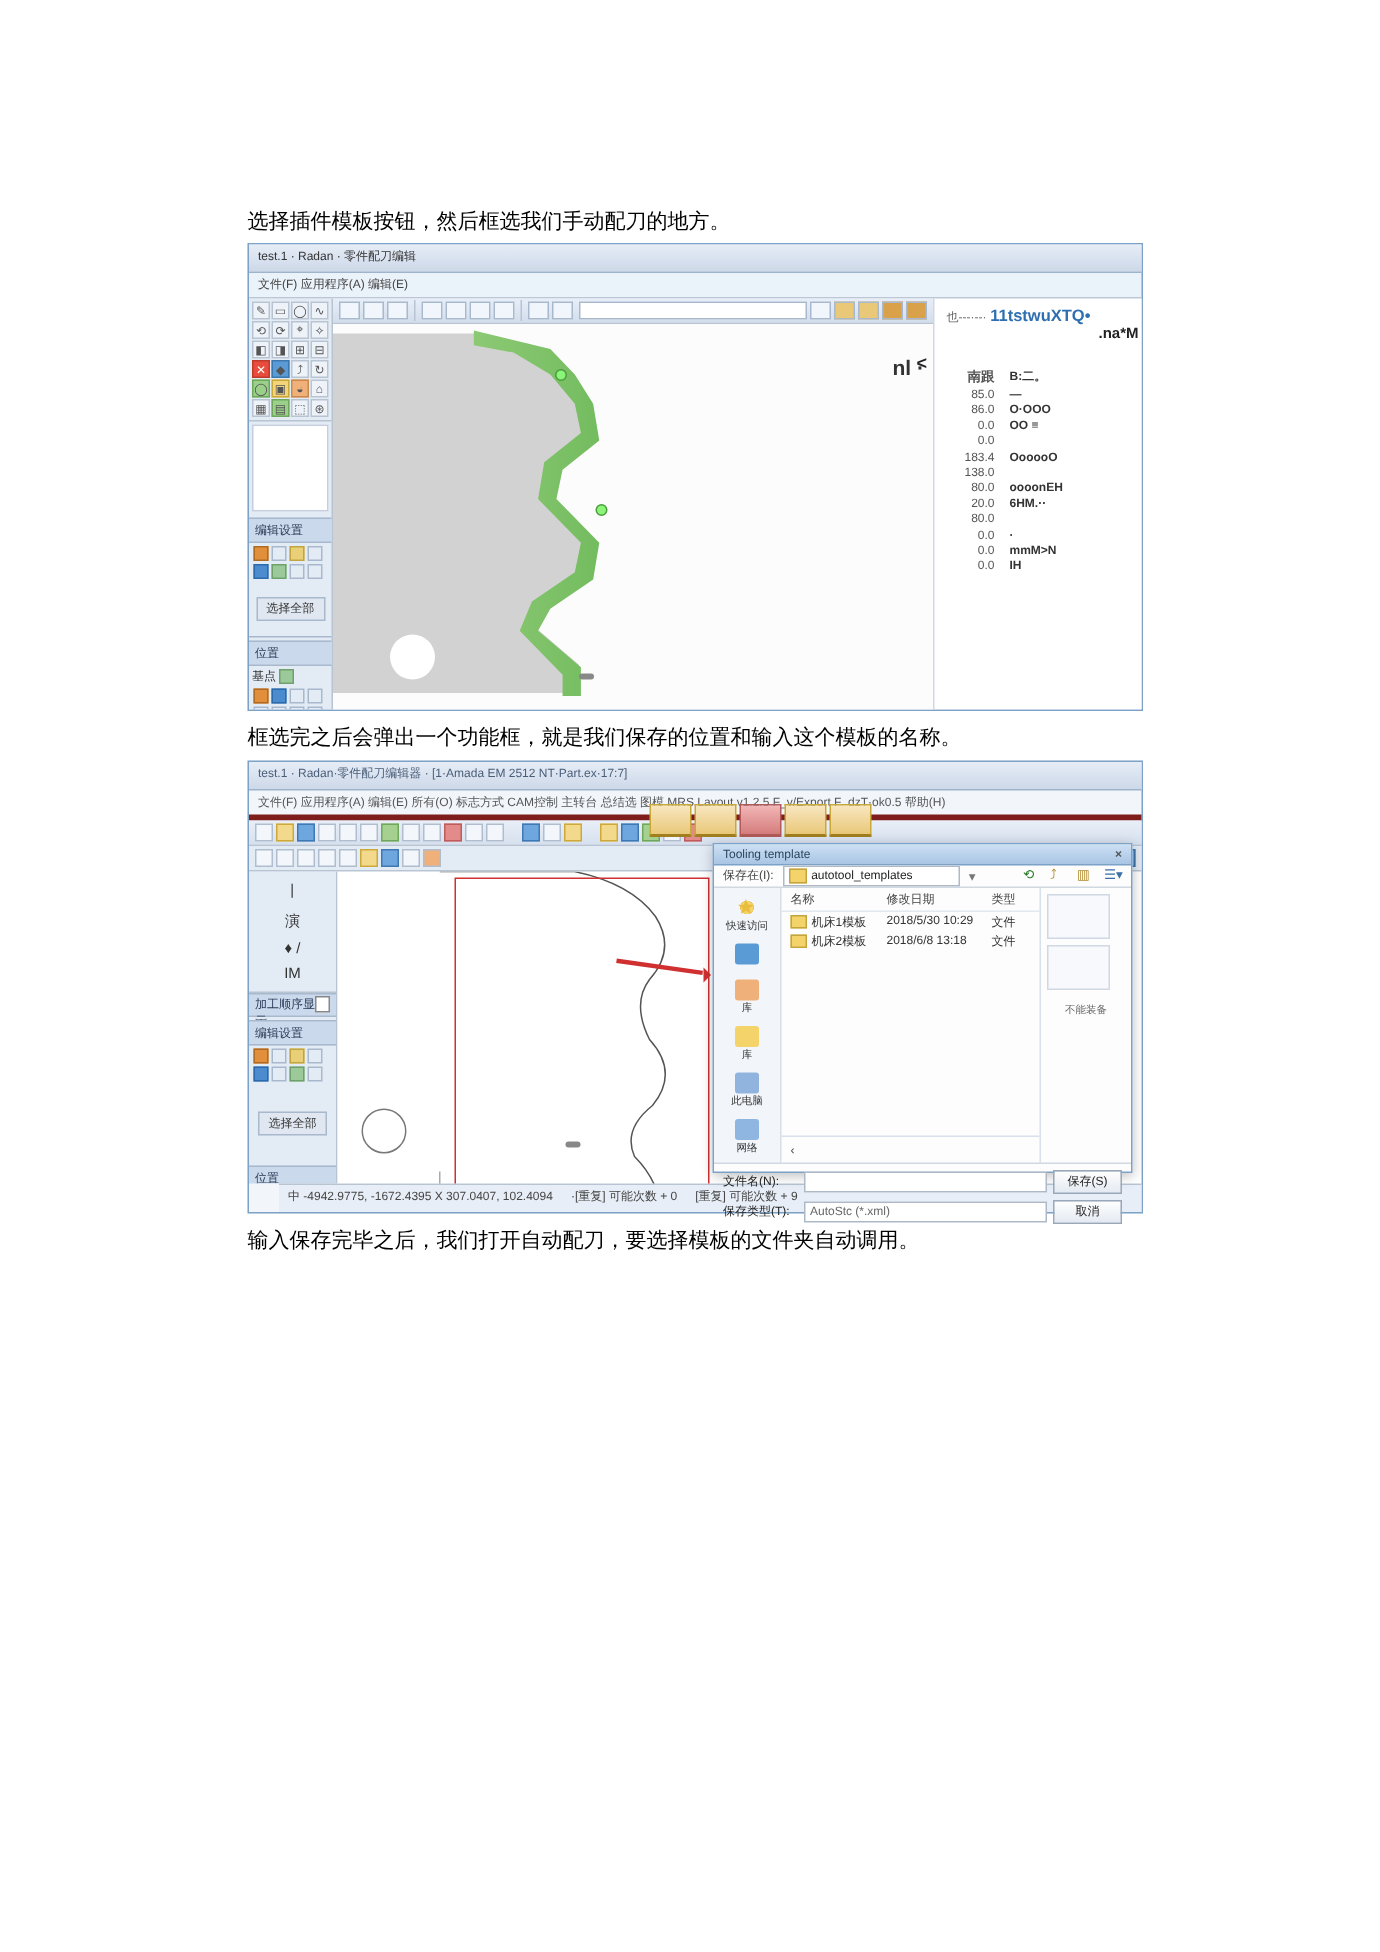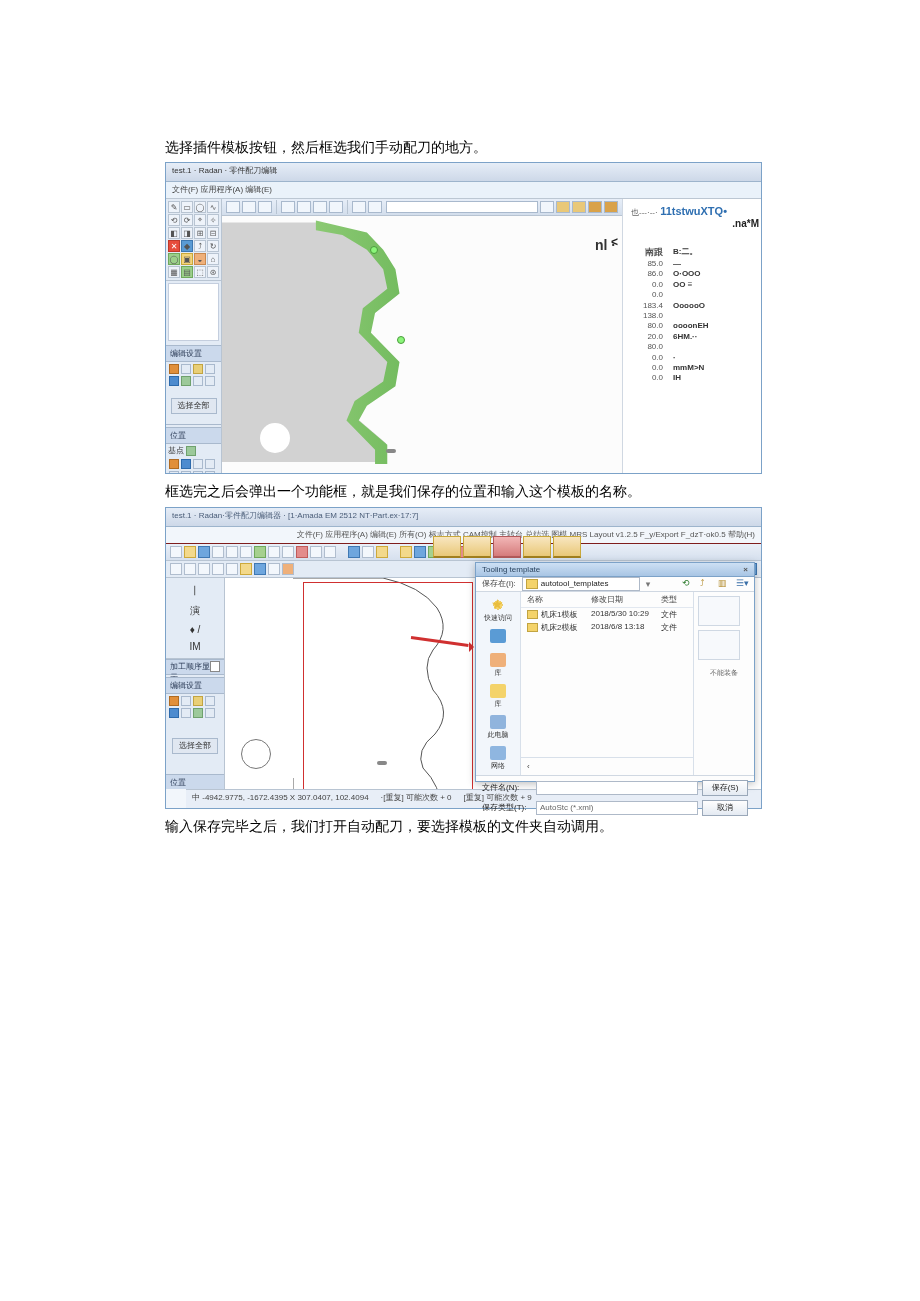--- a/index.html
+++ b/index.html
@@ -247,23 +247,22 @@
   }
   .s2-titlebar {
     height: 14px;
     background: linear-gradient(#e6edf7,#cdd8e8);
     border-bottom:1px solid #9db4cc;
     font-size:8px; color:#4a5d78; padding:2px 6px;
     white-space:nowrap; overflow:hidden;
   }
   .s2-menu {
     height:12px; font-size:8px; color:#555; padding:2px 6px;
-    border-bottom:1px solid #7f1d1d;
+    border-bottom:4px solid #7f1d1d;
     white-space:nowrap;
-    text-align:right;
   }
   .s2-ribbonA {
     height:16px; background:linear-gradient(#e9eff8,#d6e0ee);
     border-bottom:1px solid #b8c4d2;
     display:flex; align-items:center; padding:0 4px; gap:2px;
   }
   .s2-ribbonB {
     height:16px; background:#e3ebf5;
     border-bottom:1px solid #b8c4d2;
     display:flex; align-items:center; padding:0 4px; gap:2px;

